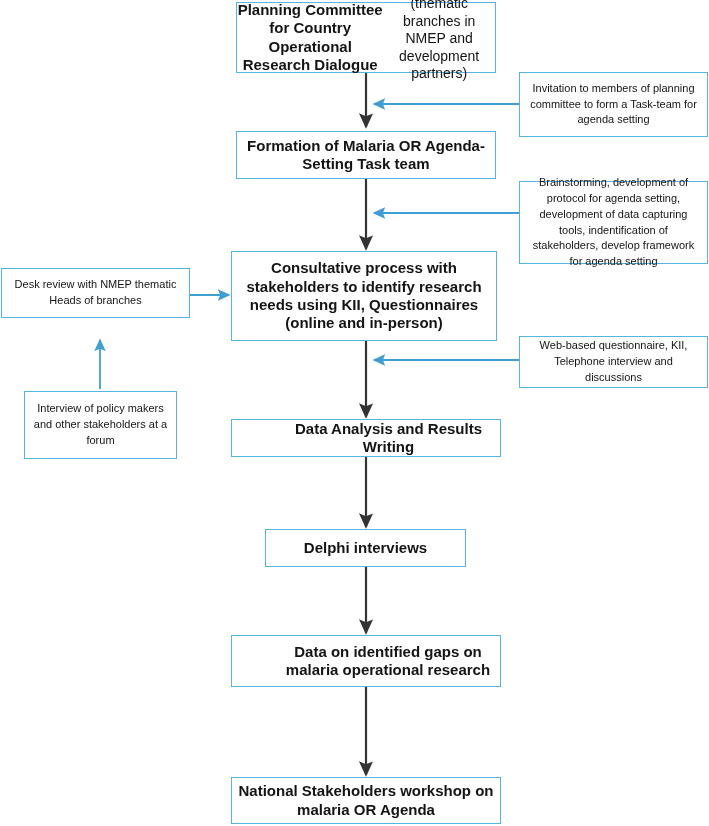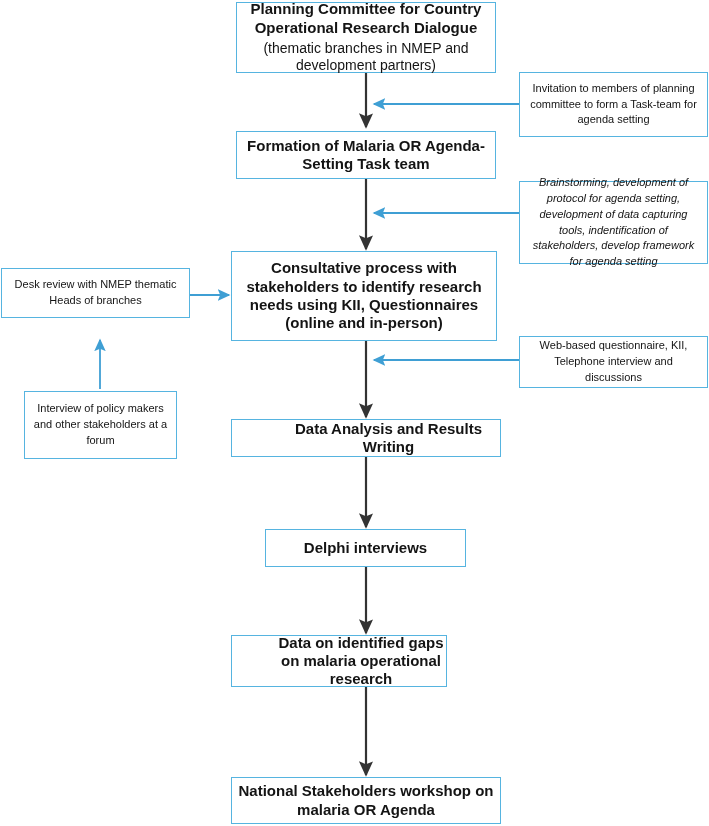--- a/index.html
+++ b/index.html
@@ -20,21 +20,21 @@
     left: 0;
     width: 709px;
     height: 826px;
   }
   .node-box {
     position: absolute;
     box-sizing: border-box;
     border: 1.5px solid #56b4e0;
     background: #ffffff;
     display: flex;
-    flex-direction: column;
+    flex-direction: row;
     align-items: center;
     justify-content: center;
     text-align: center;
     color: #111111;
   }
   .main-node {
     font-weight: bold;
     font-size: 15px;
     line-height: 1.22;
     color: #141414;
@@ -103,33 +103,33 @@
 </div>
 
 <div class="node-box main-node" style="left:231px; top:419px; width:270px; height:38px;padding-left:45px;">
   <span class="node-text">Data Analysis and Results Writing</span>
 </div>
 
 <div class="node-box main-node" style="left:265px; top:529px; width:201px; height:38px;">
   <span class="node-text">Delphi interviews</span>
 </div>
 
-<div class="node-box main-node" style="left:231px; top:635px; width:216px; height:52px;padding-left:44px;">
+<div class="node-box main-node" style="left:231px; top:635px; width:270px; height:52px;padding-left:44px;">
   <span class="node-text">Data on identified gaps on malaria operational research</span>
 </div>
 
 <div class="node-box main-node" style="left:231px; top:777px; width:270px; height:47px;">
   <span class="node-text">National Stakeholders workshop on malaria OR Agenda</span>
 </div>
 
 <div class="node-box side-node" style="left:519px; top:72px; width:189px; height:65px;">
   <span class="node-text">Invitation to members of planning committee to form a Task-team for agenda setting</span>
 </div>
 
-<div class="node-box side-node" style="left:519px; top:181px; width:189px; height:83px;font-style:italic;">
+<div class="node-box side-node" style="left:519px; top:181px; width:189px; height:83px;">
   <span class="node-text">Brainstorming, development of protocol for agenda setting, development of data capturing tools, indentification of stakeholders, develop framework for agenda setting</span>
 </div>
 
 <div class="node-box side-node" style="left:519px; top:336px; width:189px; height:52px;">
   <span class="node-text">Web-based questionnaire, KII, Telephone interview and discussions</span>
 </div>
 
 <div class="node-box side-node" style="left:1px; top:268px; width:189px; height:50px;">
   <span class="node-text">Desk review with NMEP thematic Heads of branches</span>
 </div>

